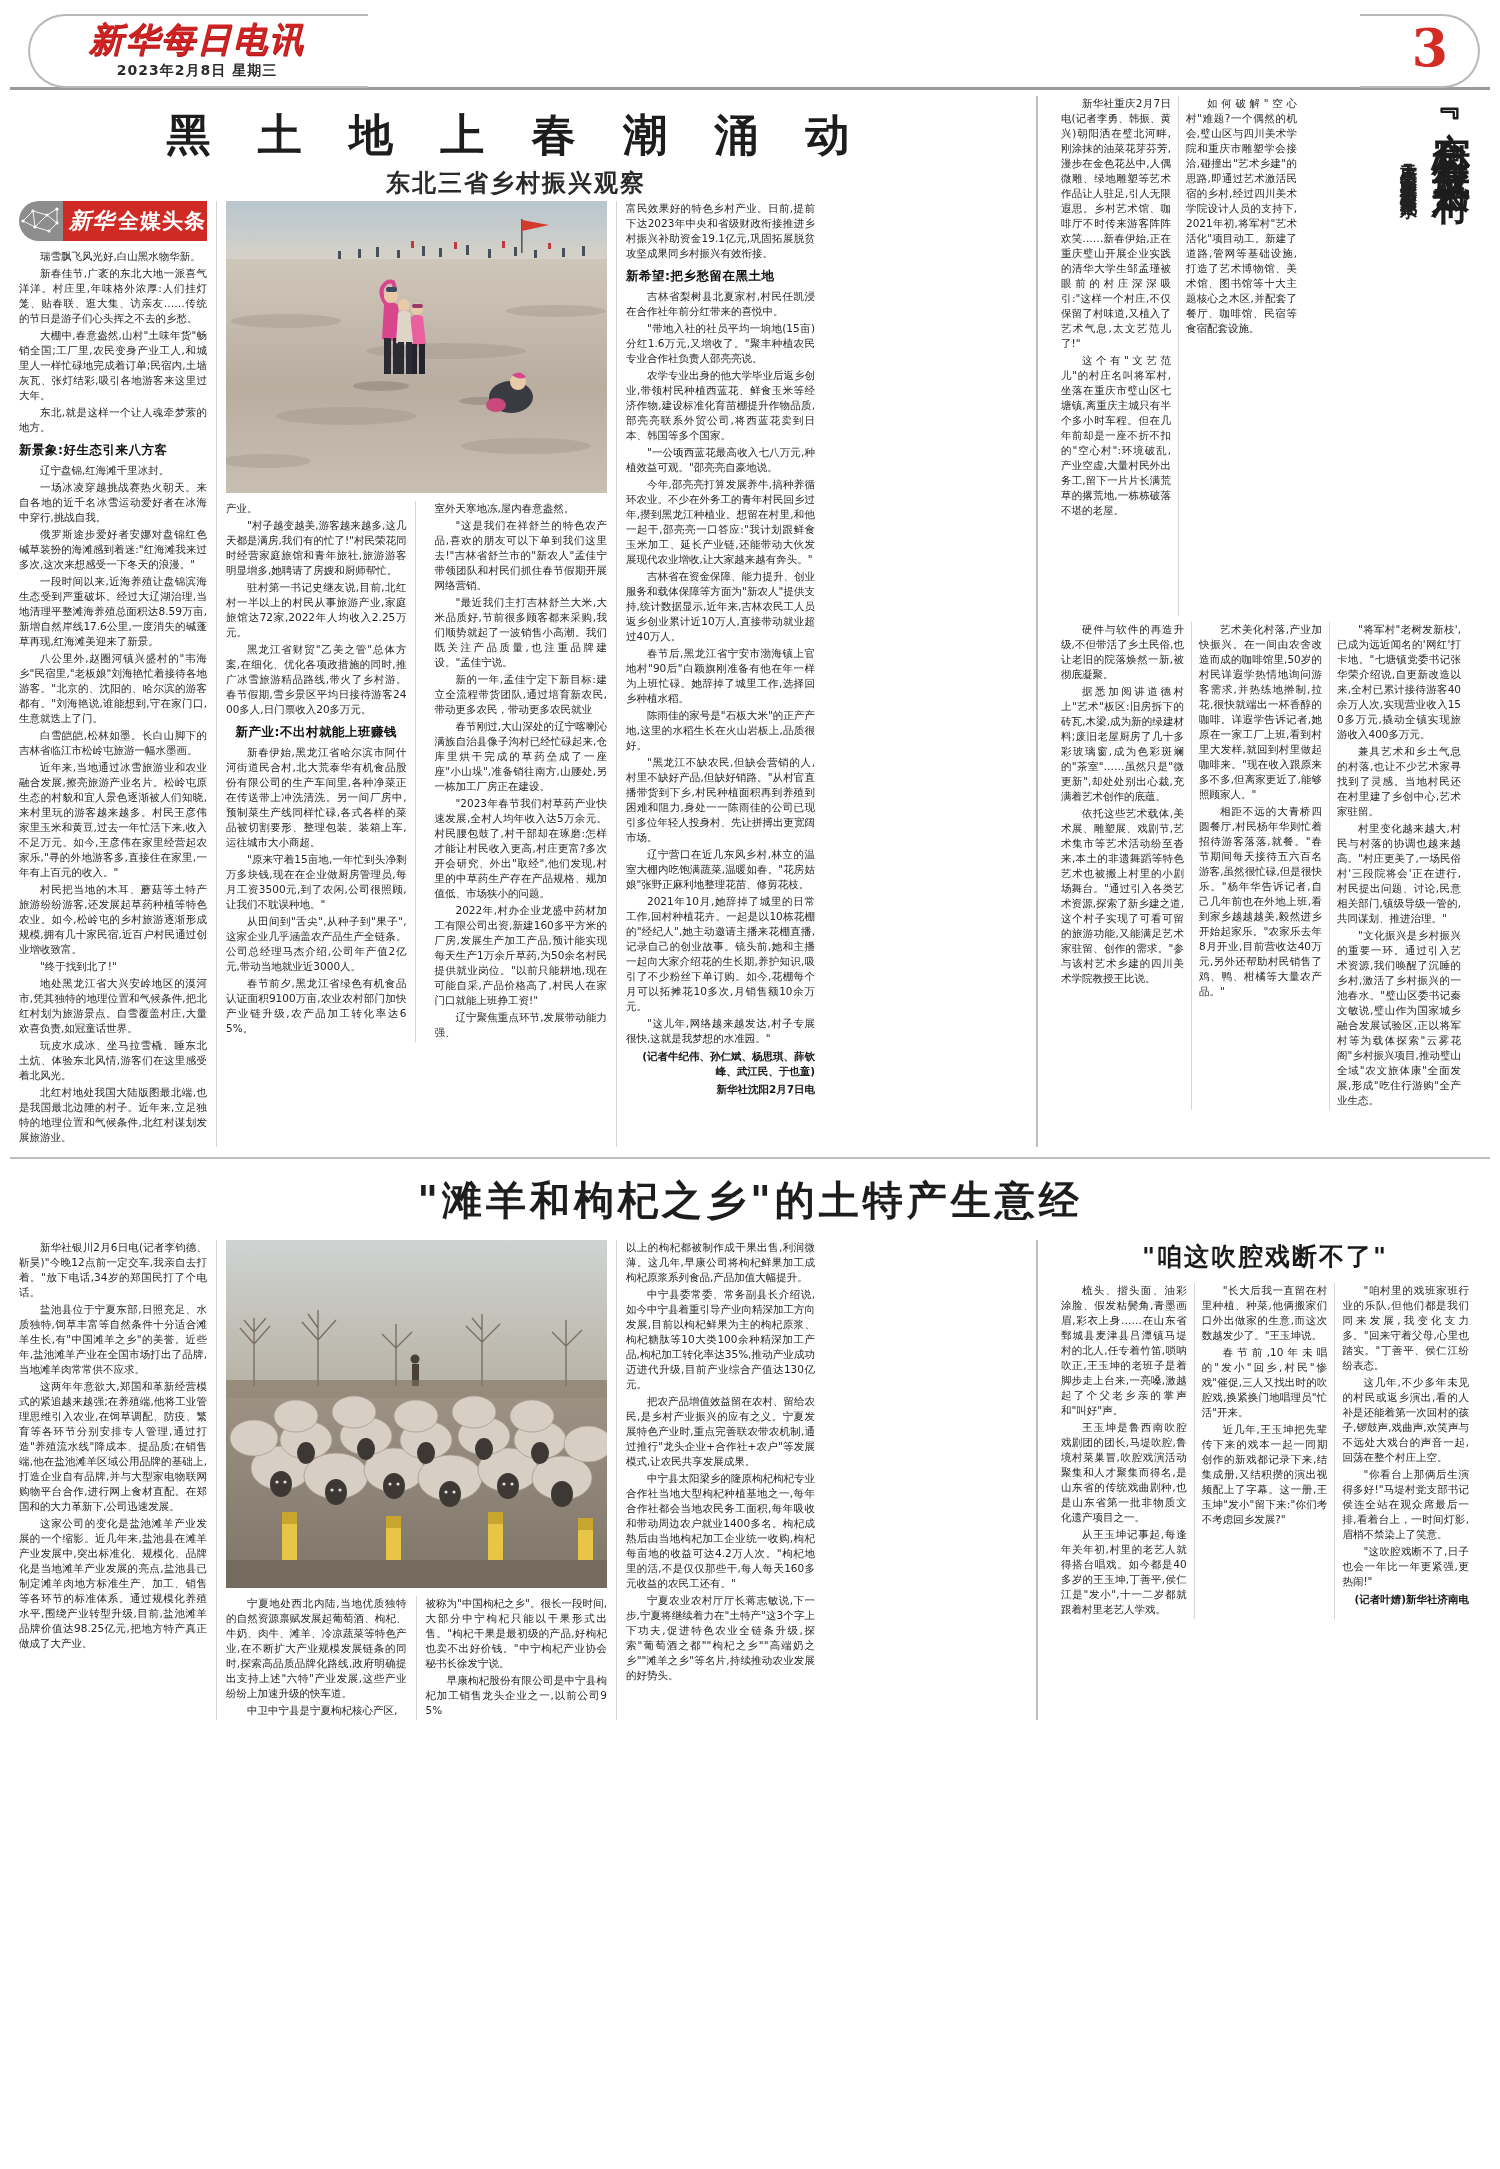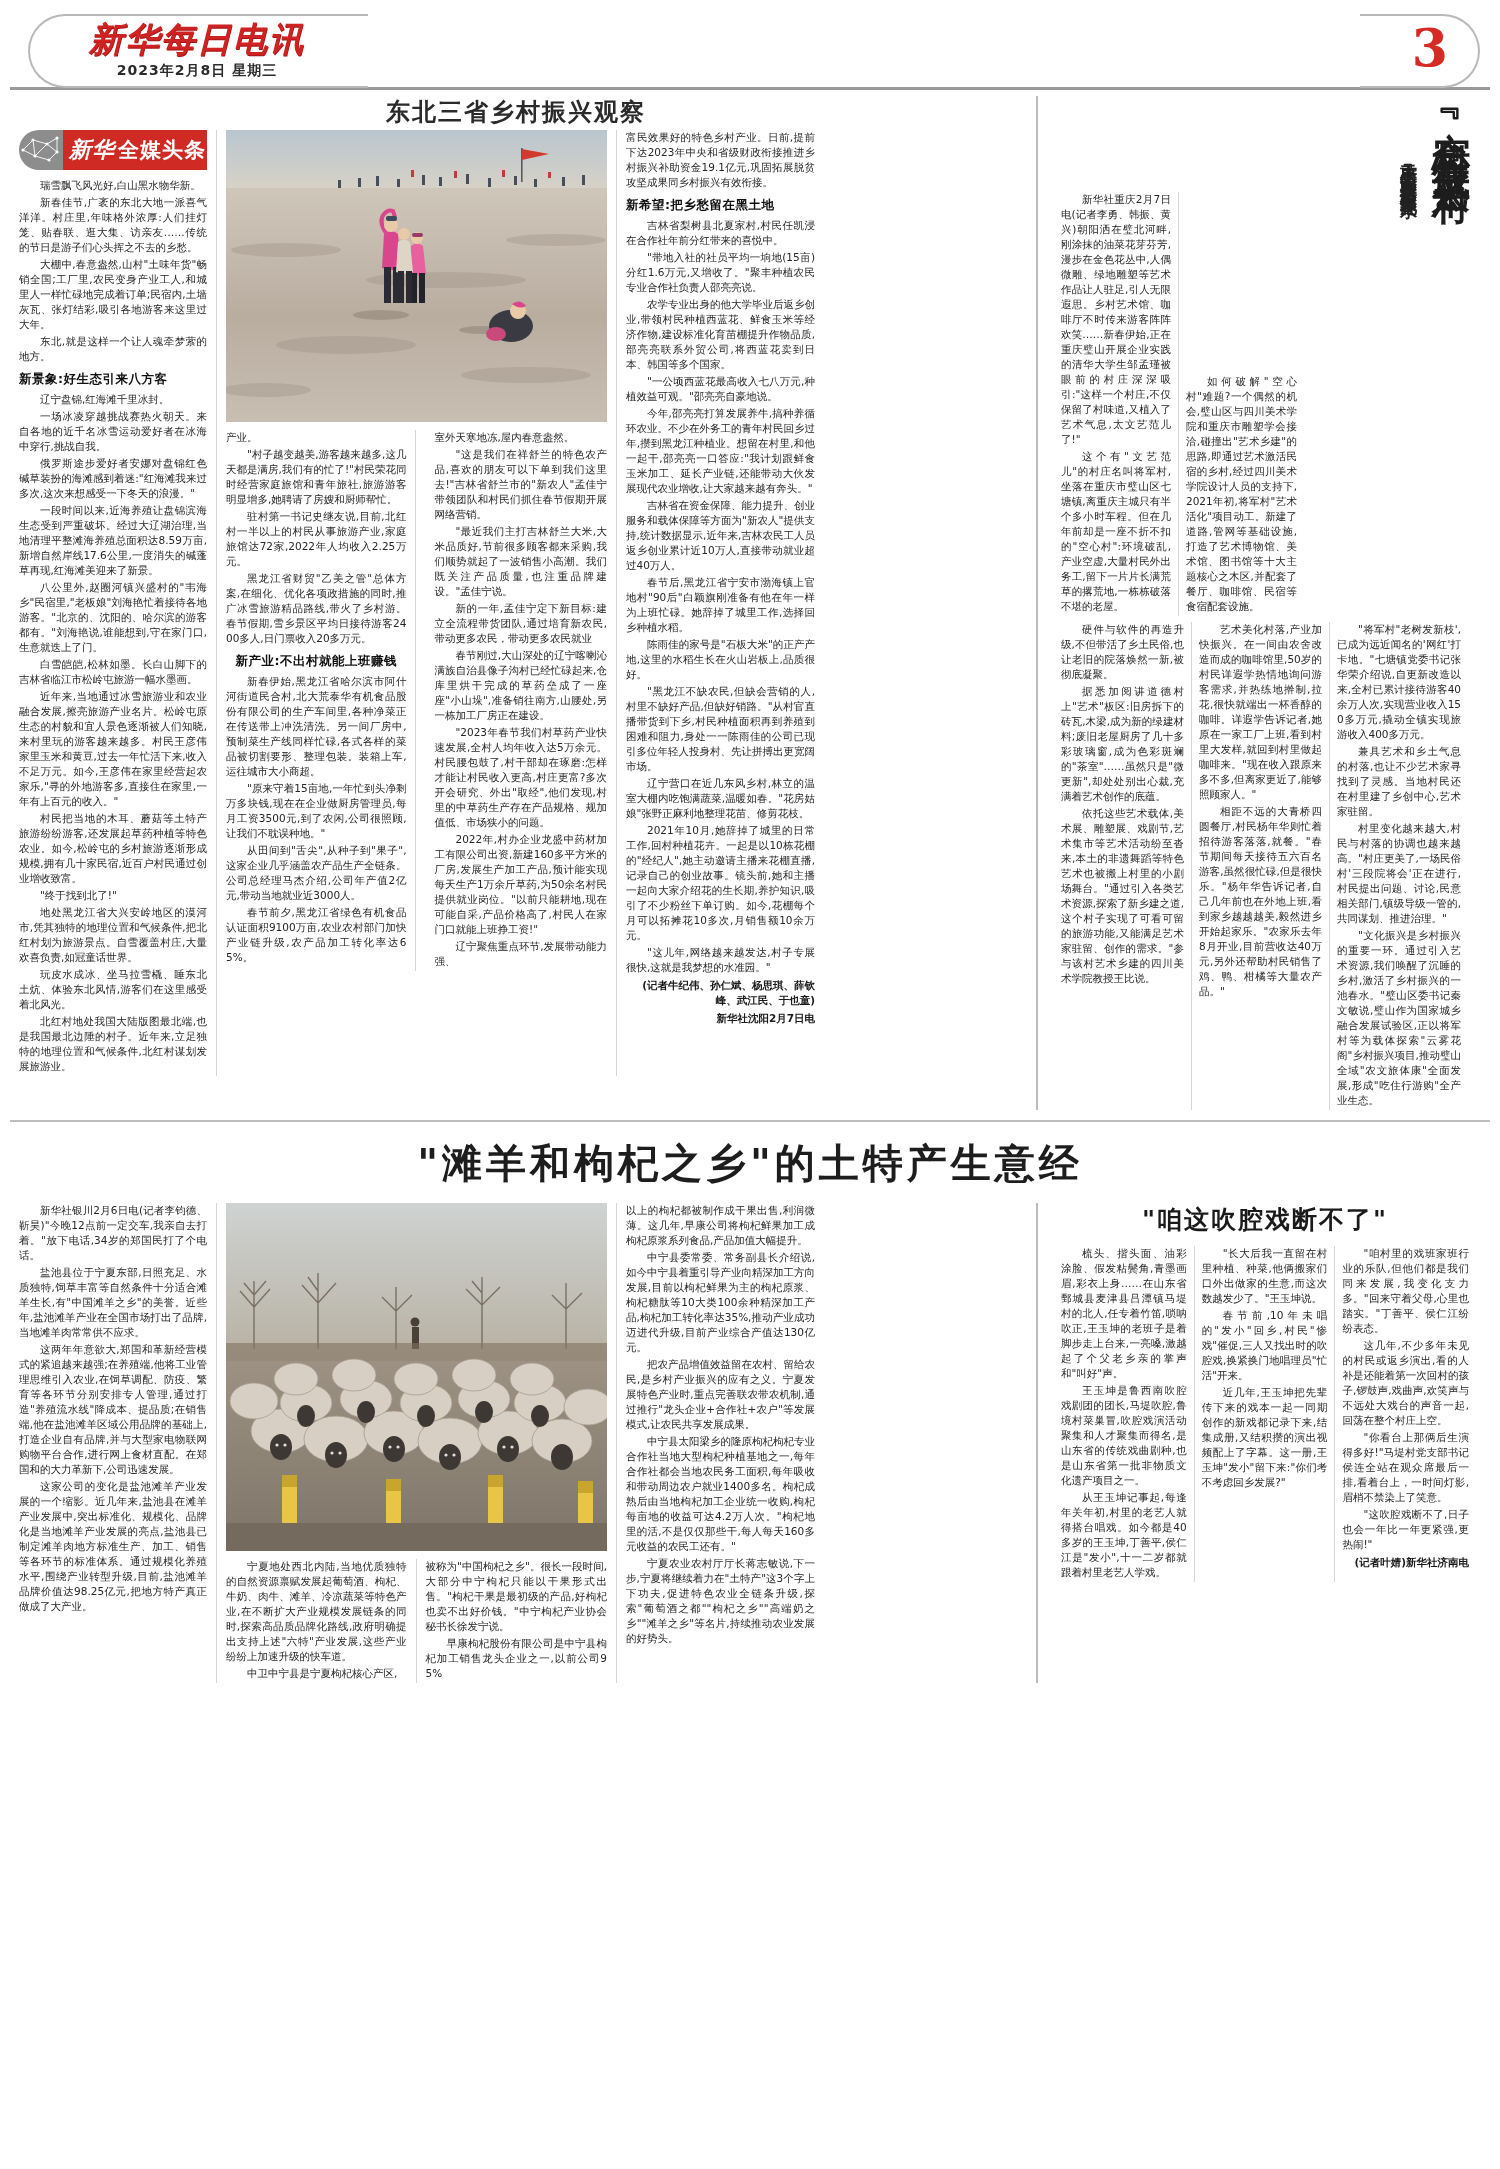--- a/index.html
+++ b/index.html
@@ -172,20 +172,21 @@
   </div>
   <div class="masthead-right-arc"></div>
   <div class="page-no">3</div>
 </div>
 
 <div class="page">
 
   <div class="top-zone">
 
     <div class="main-story">
+      <div class="main-head">黑 土 地 上 春 潮 涌 动</div>
       <div class="main-sub">东北三省乡村振兴观察</div>
 
       <div class="cols">
 
         <div class="col">
           <div class="badge">
             <div class="globe">
               <svg width="40" height="32" viewBox="0 0 40 32">
                 <g stroke="#ffffff" stroke-width="1" fill="none" opacity="0.9">
                   <path d="M2 16 L12 6 L26 10 L36 4"></path>
@@ -365,21 +366,21 @@
           <div class="credit">新华社沈阳2月7日电</div>
         </div>
 
       </div>
     </div>
 
     <div class="side-story">
       <div class="vert-wrap">
         <div class="vert-title">『空心村』变成『艺术村』</div>
         <div class="vert-sub">重庆璧山『艺术乡建』激活乡村振兴一池春水</div>
-        <div class="side-cols" style="width:250px;align-items:flex-end;">
+        <div class="side-cols" style="width:250px;">
           <div class="side-col" style="width:125px;">
             <p class="body">新华社重庆2月7日电(记者李勇、韩振、黄兴)朝阳洒在璧北河畔,刚涂抹的油菜花芽芬芳,漫步在金色花丛中,人偶微雕、绿地雕塑等艺术作品让人驻足,引人无限遐思。乡村艺术馆、咖啡厅不时传来游客阵阵欢笑……新春伊始,正在重庆璧山开展企业实践的清华大学生邹孟瑾被眼前的村庄深深吸引:"这样一个村庄,不仅保留了村味道,又植入了艺术气息,太文艺范儿了!"</p>
             <p class="body">这个有"文艺范儿"的村庄名叫将军村,坐落在重庆市璧山区七塘镇,离重庆主城只有半个多小时车程。但在几年前却是一座不折不扣的"空心村":环境破乱,产业空虚,大量村民外出务工,留下一片片长满荒草的撂荒地,一栋栋破落不堪的老屋。</p>
           </div>
           <div class="side-col" style="width:125px;">
             <p class="body">如何破解"空心村"难题?一个偶然的机会,璧山区与四川美术学院和重庆市雕塑学会接洽,碰撞出"艺术乡建"的思路,即通过艺术激活民宿的乡村,经过四川美术学院设计人员的支持下,2021年初,将军村"艺术活化"项目动工。新建了道路,管网等基础设施,打造了艺术博物馆、美术馆、图书馆等十大主题核心之木区,并配套了餐厅、咖啡馆、民宿等食宿配套设施。</p>
           </div>
         </div>
       </div>
 

